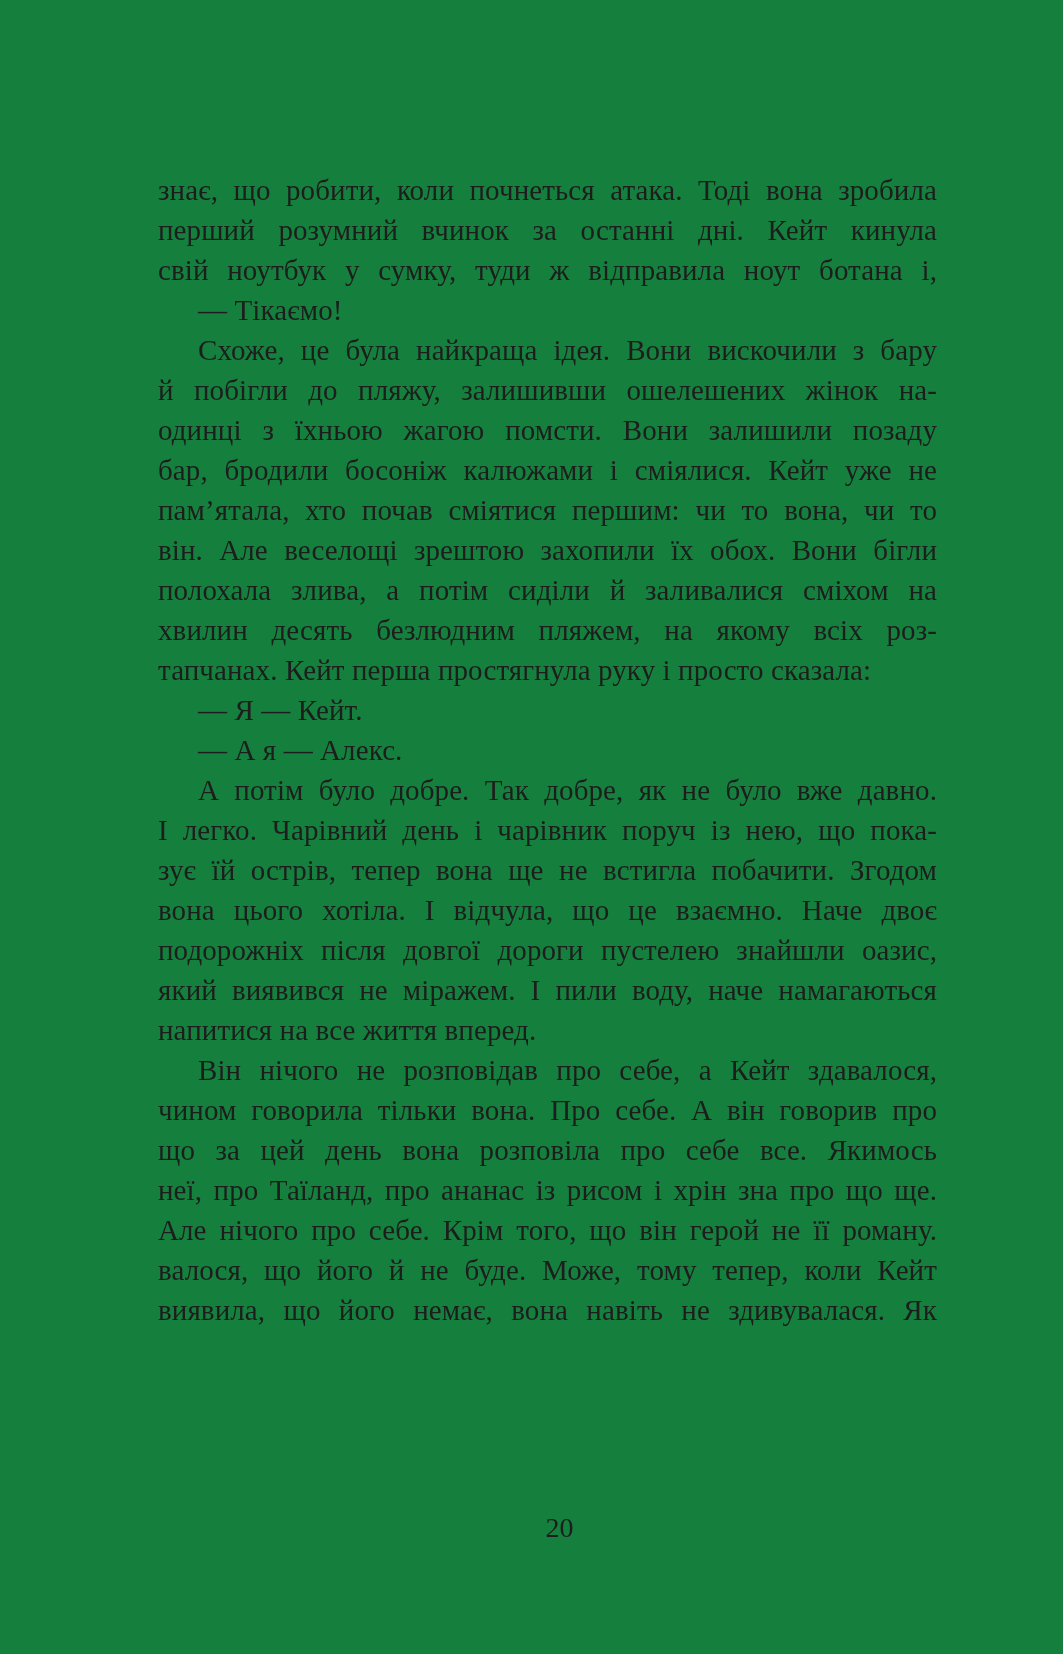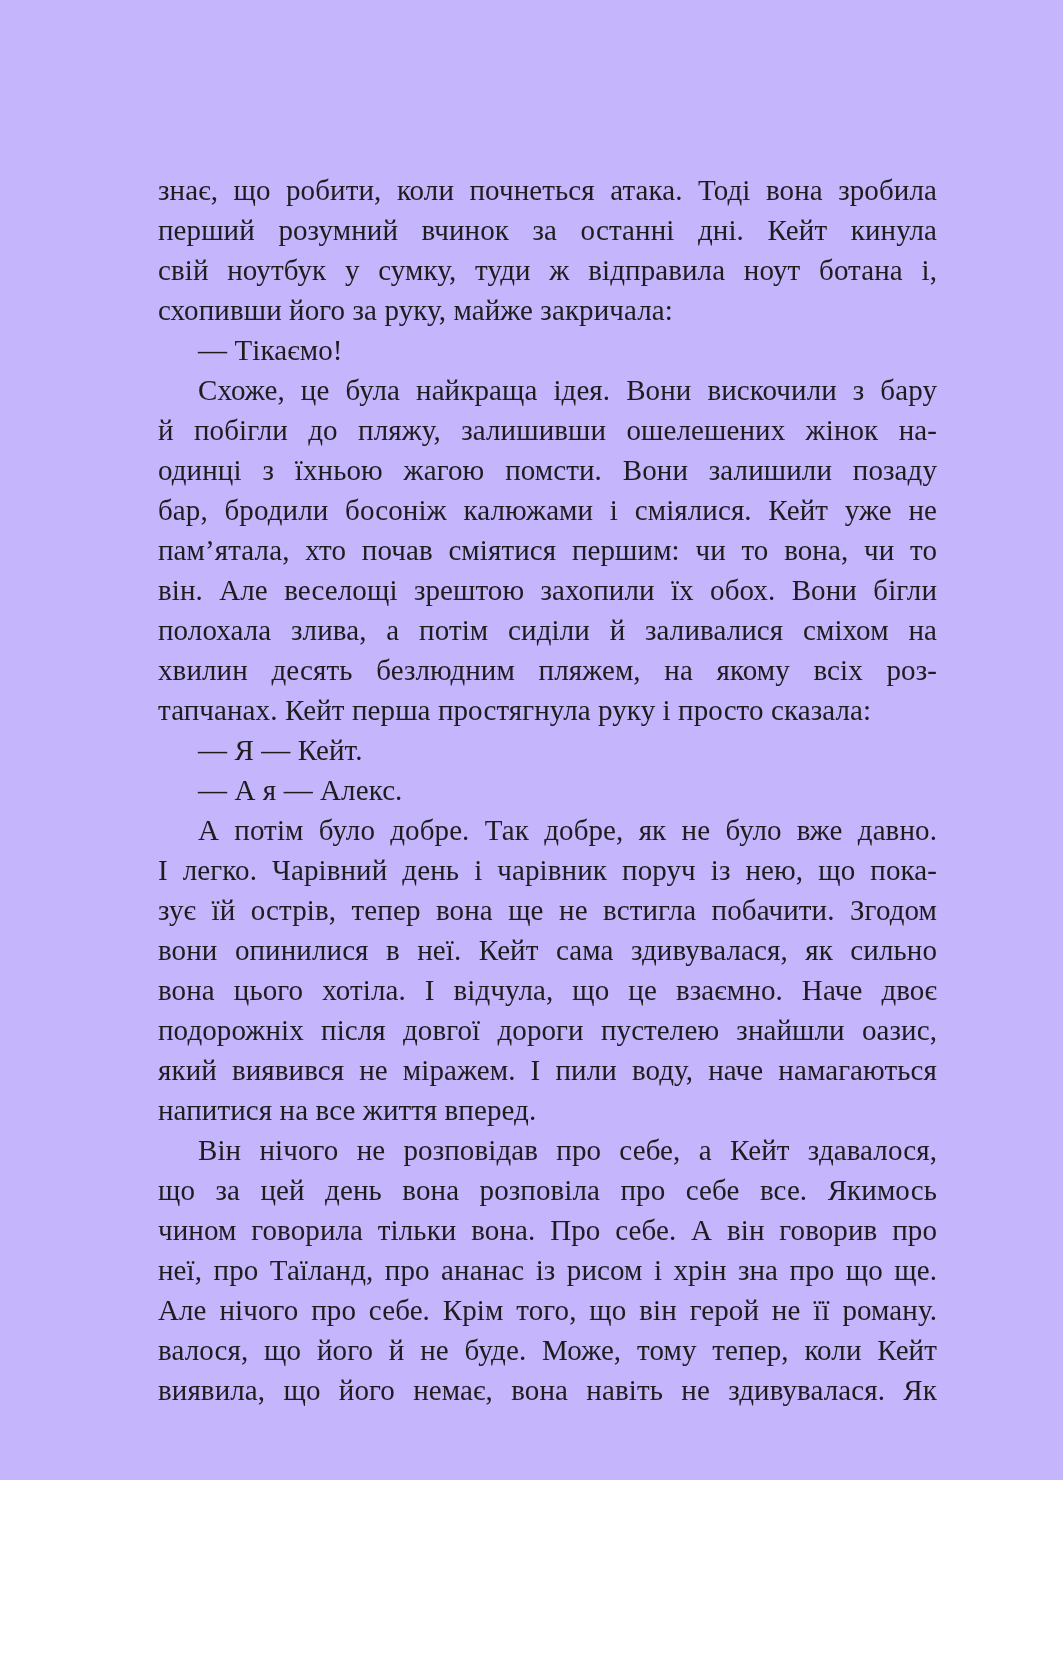--- a/index.html
+++ b/index.html
@@ -3,22 +3,22 @@
 <meta charset="utf-8">
 <style>
   html, body {
     margin: 0;
     padding: 0;
     background: #ffffff;
   }
   .page {
     position: relative;
     width: 1063px;
-    height: 1480px;
-    background: #c4b5fd;
+    height: 1654px;
+    background: #15803d;
     overflow: hidden;
     font-family: "Liberation Serif", "DejaVu Serif", serif;
     color: #1d1d1d;
   }
   .text-block {
     position: absolute;
     left: 158px;
     top: 170px;
     width: 779px;
     font-size: 29px;
@@ -50,43 +50,41 @@
   }
 </style>
 </head>
 <body>
 
 <div class="page">
   <main class="text-block" id="text-block">
       <div class="line just">знає, що робити, коли почнеться атака. Тоді вона зробила</div>
       <div class="line just">перший розумний вчинок за останні дні. Кейт кинула</div>
       <div class="line just">свій ноутбук у сумку, туди ж відправила ноут ботана і,</div>
-      <div class="line">схопивши його за руку, майже закричала:</div>
       <div class="line indent">— Тікаємо!</div>
       <div class="line just indent">Схоже, це була найкраща ідея. Вони вискочили з бару</div>
       <div class="line just">й побігли до пляжу, залишивши ошелешених жінок на-</div>
       <div class="line just">одинці з їхньою жагою помсти. Вони залишили позаду</div>
       <div class="line just">бар, бродили босоніж калюжами і сміялися. Кейт уже не</div>
       <div class="line just">пам’ятала, хто почав сміятися першим: чи то вона, чи то</div>
       <div class="line just">він. Але веселощі зрештою захопили їх обох. Вони бігли</div>
       <div class="line just">полохала злива, а потім сиділи й заливалися сміхом на</div>
       <div class="line just">хвилин десять безлюдним пляжем, на якому всіх роз-</div>
       <div class="line">тапчанах. Кейт перша простягнула руку і просто сказала:</div>
       <div class="line indent">— Я — Кейт.</div>
       <div class="line indent">— А я — Алекс.</div>
       <div class="line just indent">А потім було добре. Так добре, як не було вже давно.</div>
       <div class="line just">І легко. Чарівний день і чарівник поруч із нею, що пока-</div>
       <div class="line just">зує їй острів, тепер вона ще не встигла побачити. Згодом</div>
-      <div class="line just">вони опинилися в неї. Кейт сама здивувалася, як сильно</div>
       <div class="line just">вона цього хотіла. І відчула, що це взаємно. Наче двоє</div>
       <div class="line just">подорожніх після довгої дороги пустелею знайшли оазис,</div>
       <div class="line just">який виявився не міражем. І пили воду, наче намагаються</div>
       <div class="line">напитися на все життя вперед.</div>
       <div class="line just indent">Він нічого не розповідав про себе, а Кейт здавалося,</div>
+      <div class="line just">чином говорила тільки вона. Про себе. А він говорив про</div>
       <div class="line just">що за цей день вона розповіла про себе все. Якимось</div>
-      <div class="line just">чином говорила тільки вона. Про себе. А він говорив про</div>
       <div class="line just">неї, про Таїланд, про ананас із рисом і хрін зна про що ще.</div>
       <div class="line just">Але нічого про себе. Крім того, що він герой не її роману.</div>
       <div class="line just">валося, що його й не буде. Може, тому тепер, коли Кейт</div>
       <div class="line just">виявила, що його немає, вона навіть не здивувалася. Як</div>
     </main>
   <footer class="page-number">20</footer>
 </div>
 
 </body></html>

